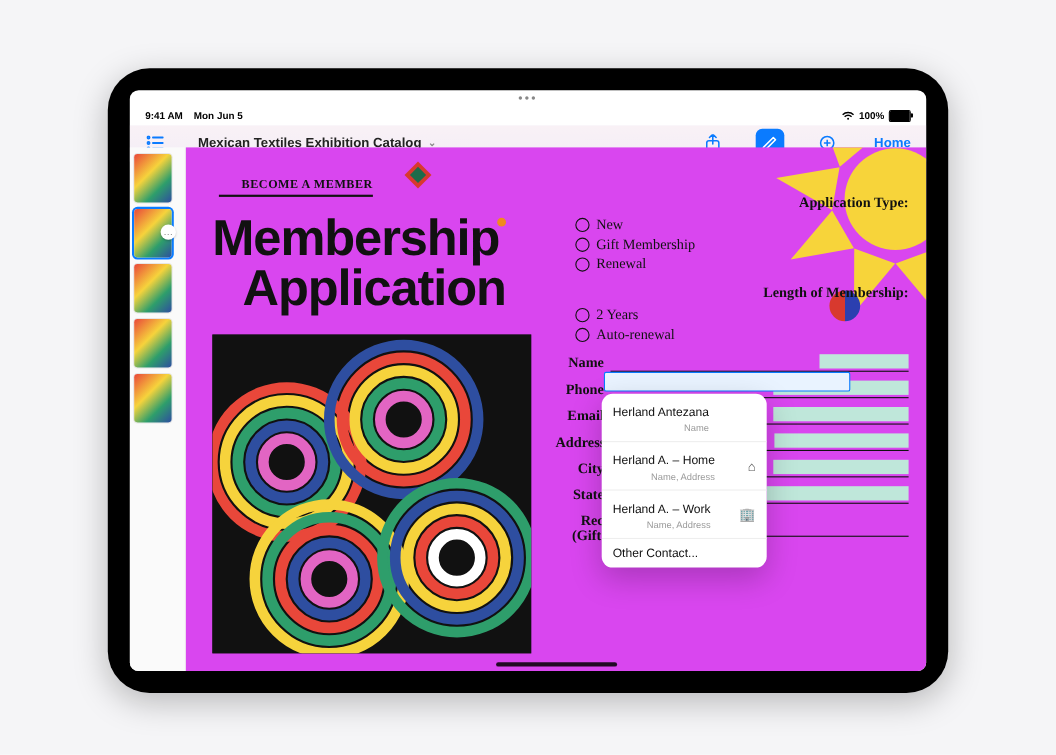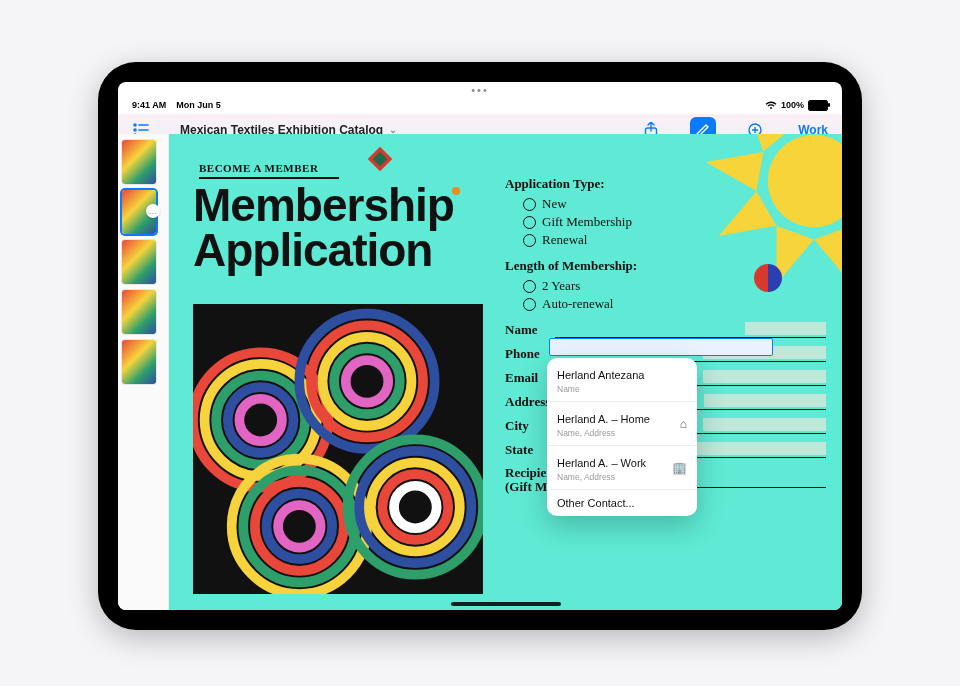--- a/index.html
+++ b/index.html
@@ -21,27 +21,27 @@
   .tb-btn.filled{background:#0a7bff;color:#fff;}
   .done{font-size:12px;font-weight:600;color:#0a7bff;padding:0 4px;}
   .chev{font-size:9px;color:#888;}
   
   .body{position:absolute;top:52px;left:0;right:0;bottom:0;display:flex;}
   .thumbs{width:42px;background:#fafafa;border-right:1px solid #eee;padding:6px 4px;display:flex;flex-direction:column;gap:6px;}
   .thumb{width:34px;height:44px;border-radius:3px;background:linear-gradient(135deg,#e9473a,#f6d33c 40%,#2e9e6b 70%,#2e4ea0);box-shadow:0 0 0 1px rgba(0,0,0,.08);position:relative;}
   .thumb.active{box-shadow:0 0 0 2px #0a7bff;}
   .thumb .dot{position:absolute;right:-4px;top:14px;width:14px;height:14px;background:#fff;border-radius:50%;display:flex;align-items:center;justify-content:center;font-size:9px;color:#888;box-shadow:0 1px 2px rgba(0,0,0,.2);}
   
-  .doc{flex:1;position:relative;background:#5eead4;overflow:hidden;font-family:Georgia,'Times New Roman',serif;color:#111;}
+  .doc{flex:1;position:relative;background:#d946ef;overflow:hidden;font-family:Georgia,'Times New Roman',serif;color:#111;text-align:right;}
   .sun{position:absolute;right:-60px;top:-30px;width:220px;height:220px;}
   .sun svg{width:100%;height:100%;}
   .become{position:absolute;left:30px;top:28px;font-size:11px;font-weight:700;letter-spacing:.5px;}
   .become::after{content:"";display:block;width:140px;height:2px;background:#111;margin-top:3px;}
   .diamond{position:absolute;left:198px;top:12px;width:26px;height:26px;}
-  .headline{position:absolute;left:24px;top:49px;font-family:Helvetica,Arial,sans-serif;font-weight:700;font-size:46px;line-height:.98;letter-spacing:-1px;}
+  .headline{position:absolute;left:24px;top:60px;font-family:Helvetica,Arial,sans-serif;font-weight:700;font-size:46px;line-height:.98;letter-spacing:-1px;}
   .headline .l2{display:block;}
   .orange-dot{display:inline-block;width:8px;height:8px;background:#f08a1e;border-radius:50%;vertical-align:top;margin-left:-2px;margin-top:4px;}
   .art{position:absolute;left:24px;top:170px;width:290px;height:290px;background:#111;overflow:hidden;}
   .art svg{width:100%;height:100%;}
   
   .form{position:absolute;left:336px;top:36px;right:16px;}
   .flabel{font-weight:700;font-size:13px;margin-top:6px;}
   .opts{margin:4px 0 10px;}
   .opt{display:flex;align-items:center;gap:6px;font-size:13px;margin:2px 0;padding-left:18px;}
   .radio{width:11px;height:11px;border:1.5px solid #111;border-radius:50%;}
@@ -126,21 +126,21 @@
     </div>
     <div class="tb-btn">
       <svg width="16" height="16" viewBox="0 0 16 16">
               <g stroke="#0a7bff" stroke-width="1.4" fill="none">
                 <circle cx="8" cy="8" r="6"></circle>
                 <line x1="5" y1="8" x2="11" y2="8"></line>
                 <line x1="8" y1="5" x2="8" y2="11"></line>
               </g>
             </svg>
     </div>
-    <div class="done">Work</div>
+    <div class="done">Home</div>
   </div>
 
   <div class="body">
     <div class="thumbs">
       <div class="thumb"></div>
       <div class="thumb active">
               <span class="dot">…</span>
             </div>
       <div class="thumb"></div>
       <div class="thumb"></div>

